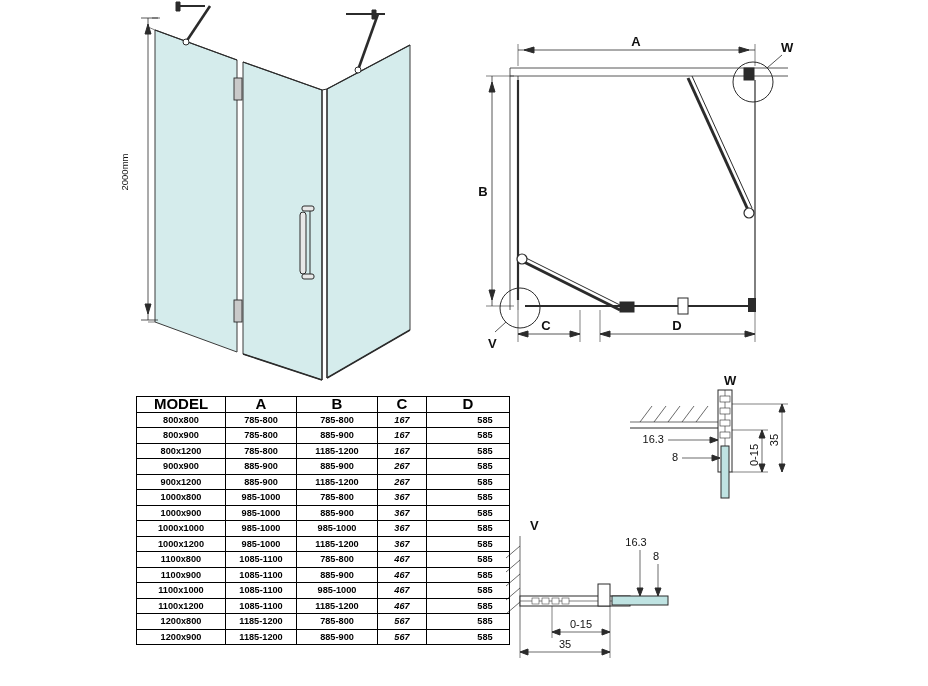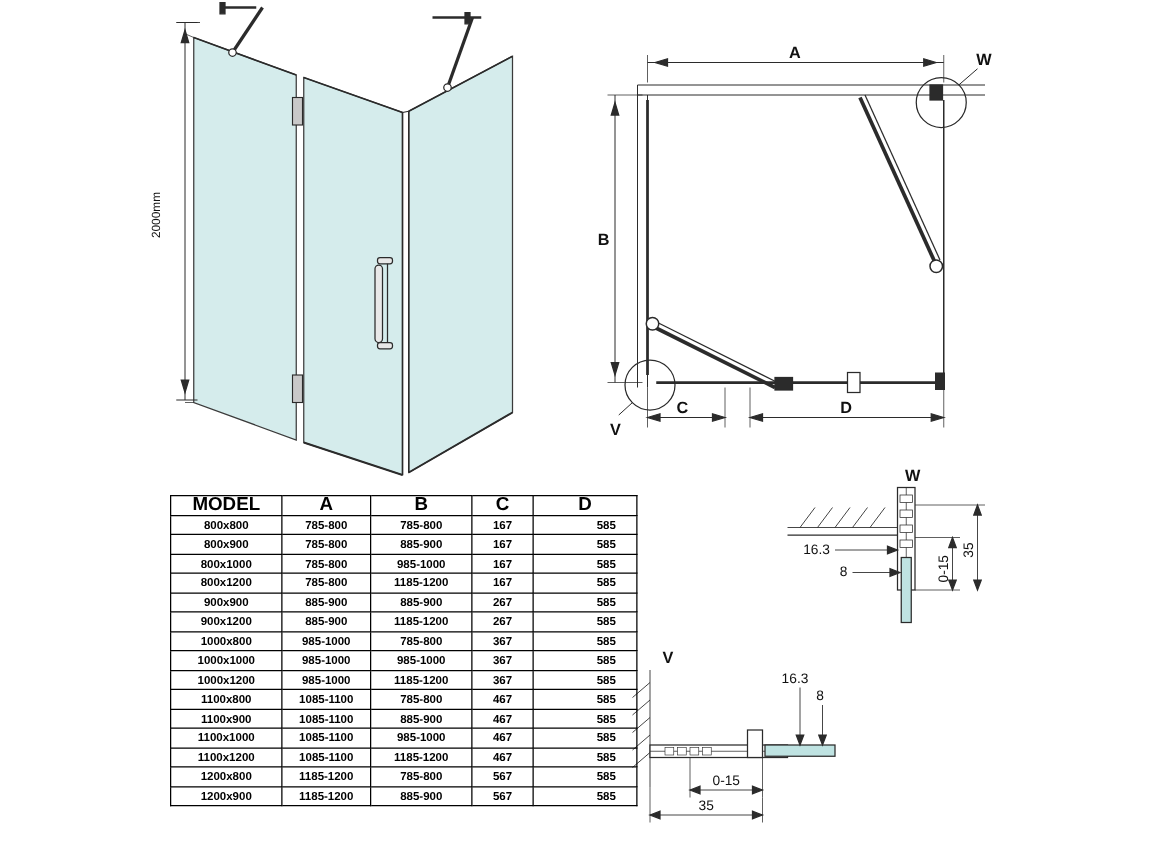--- a/index.html
+++ b/index.html
@@ -24,21 +24,21 @@
     padding:0 2px;
     height:14.5px;
     line-height:14.5px;
     font-weight:bold;
     color:#000;
   }
   table th{font-size:15px;}
   td.c-model{width:84px;margin-left:32px;}
   td.c-a{width:66px;}
   td.c-b{width:76px;}
-  td.c-c{width:44px;}
+  td.c-c{width:44px;font-style:italic;}
   td.c-d{width:44px;padding-left:36px;}
 </style>
 </head>
 <body>
 
 <div class="stage">
 
   <svg width="470" height="395" viewBox="0 0 470 395" style="position:absolute;left:0;top:0;">
     <defs>
       <linearGradient id="gl" x1="0" y1="0" x2="1" y2="1">
@@ -320,27 +320,20 @@
             <td class="c-d">585</td>
           </tr>
           <tr>
             <td class="c-model">800x900</td>
             <td class="c-a">785-800</td>
             <td class="c-b">885-900</td>
             <td class="c-c">167</td>
             <td class="c-d">585</td>
           </tr>
           <tr>
-            <td class="c-model">800x1000</td>
-            <td class="c-a">785-800</td>
-            <td class="c-b">985-1000</td>
-            <td class="c-c">167</td>
-            <td class="c-d">585</td>
-          </tr>
-          <tr>
             <td class="c-model">800x1200</td>
             <td class="c-a">785-800</td>
             <td class="c-b">1185-1200</td>
             <td class="c-c">167</td>
             <td class="c-d">585</td>
           </tr>
           <tr>
             <td class="c-model">900x900</td>
             <td class="c-a">885-900</td>
             <td class="c-b">885-900</td>
@@ -355,20 +348,27 @@
             <td class="c-d">585</td>
           </tr>
           <tr>
             <td class="c-model">1000x800</td>
             <td class="c-a">985-1000</td>
             <td class="c-b">785-800</td>
             <td class="c-c">367</td>
             <td class="c-d">585</td>
           </tr>
           <tr>
+            <td class="c-model">1000x900</td>
+            <td class="c-a">985-1000</td>
+            <td class="c-b">885-900</td>
+            <td class="c-c">367</td>
+            <td class="c-d">585</td>
+          </tr>
+          <tr>
             <td class="c-model">1000x1000</td>
             <td class="c-a">985-1000</td>
             <td class="c-b">985-1000</td>
             <td class="c-c">367</td>
             <td class="c-d">585</td>
           </tr>
           <tr>
             <td class="c-model">1000x1200</td>
             <td class="c-a">985-1000</td>
             <td class="c-b">1185-1200</td>

